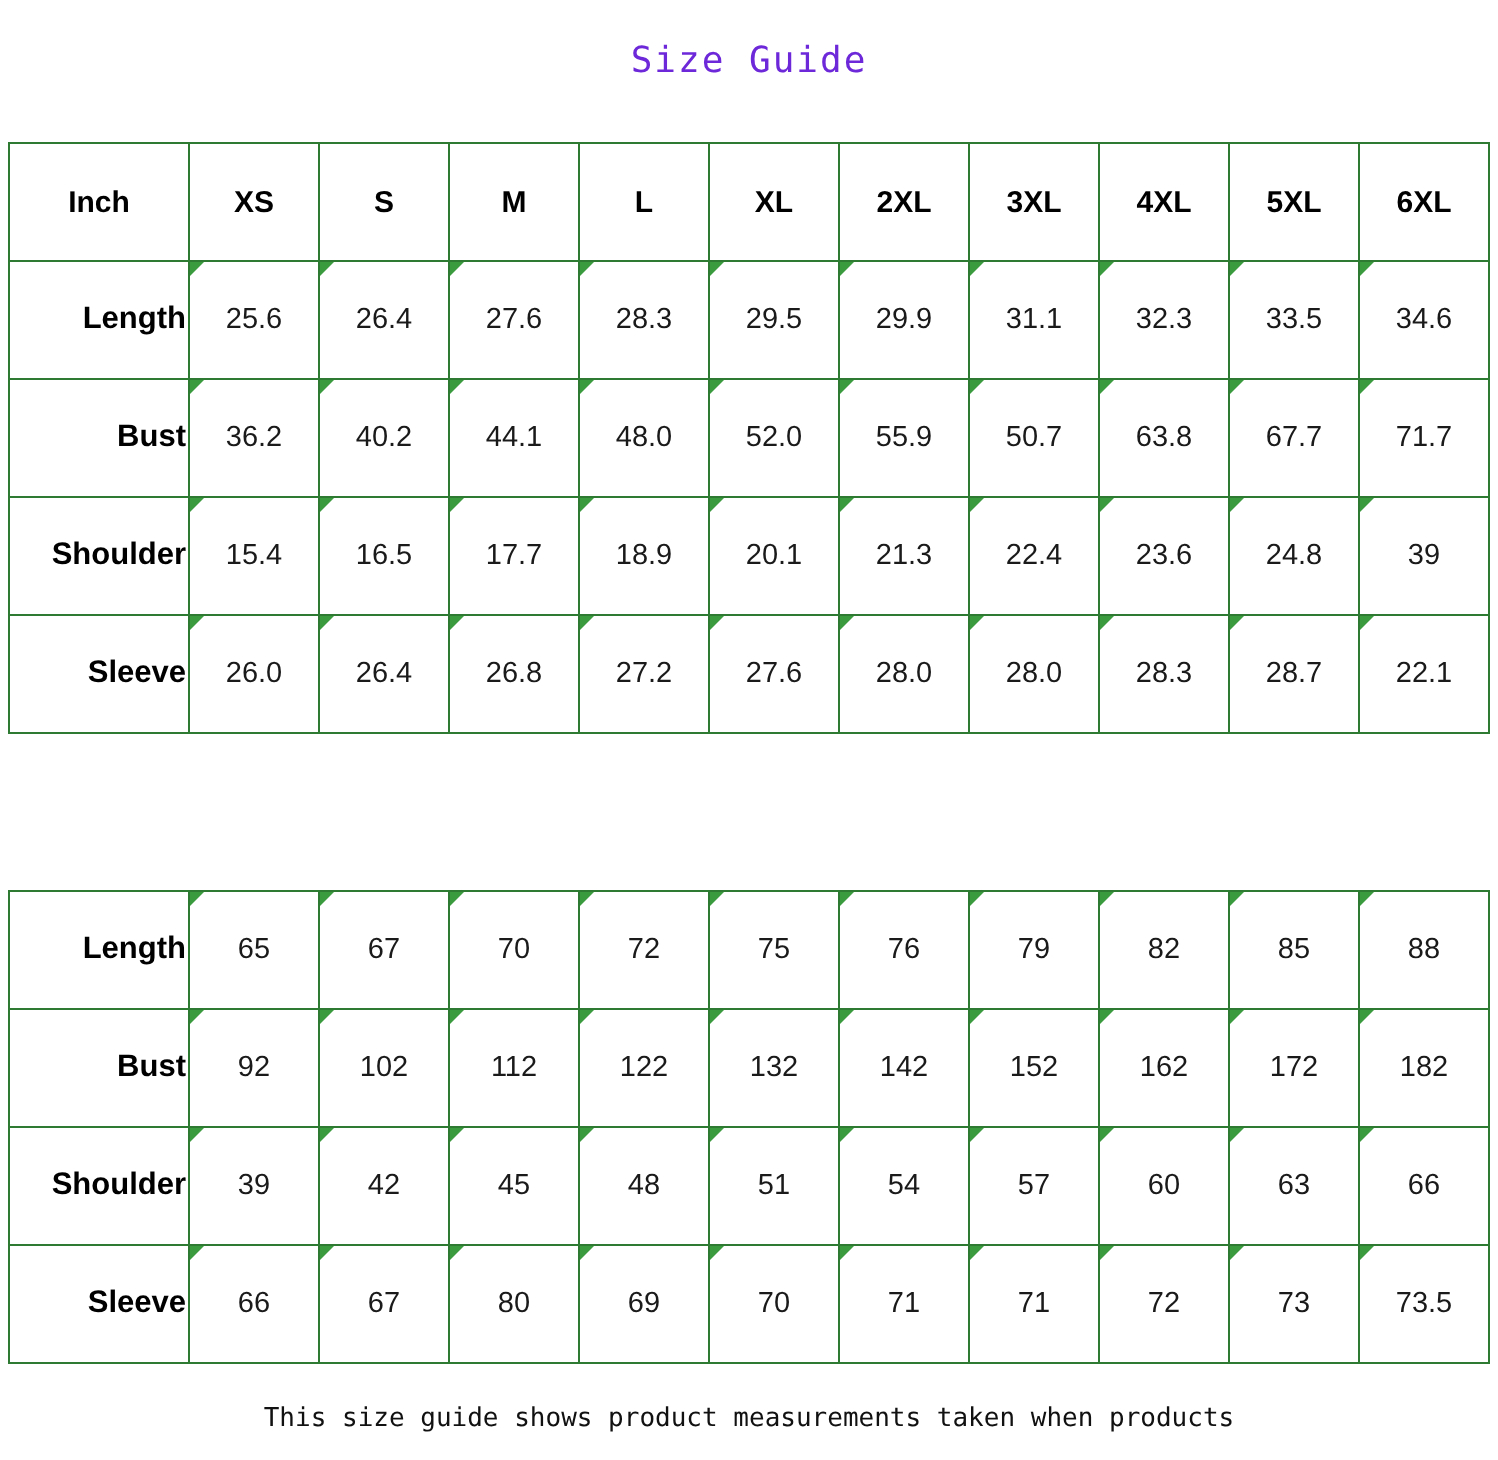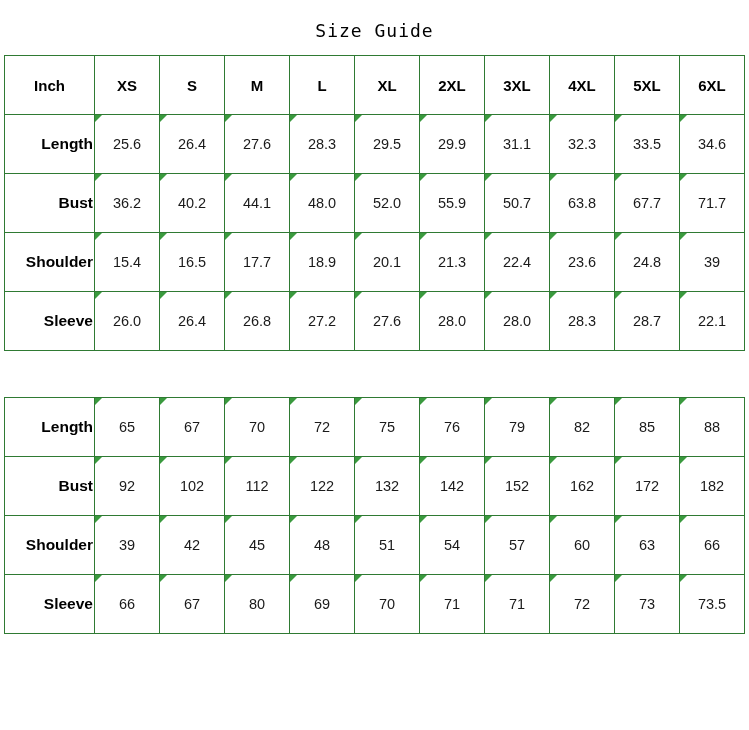--- a/index.html
+++ b/index.html
@@ -19,28 +19,28 @@
     width: 749px;
     height: 730px;
     position: relative;
     box-sizing: border-box;
   }
   .title {
     text-align: center;
     font-family: "DejaVu Sans Mono", monospace;
     font-size: 18px;
     letter-spacing: 1px;
-    color: #000000;
+    color: #6d28d9;
     padding-top: 20px;
     padding-bottom: 14px;
   }
   table.sizetable {
     border-collapse: collapse;
     width: 715px;
-    margin: 0 auto;
+    margin: 16px auto;
     table-layout: fixed;
   }
   table.sizetable td {
     border: 1px solid #2f7a33;
     height: 56px;
     text-align: center;
     vertical-align: middle;
     font-size: 14.5px;
     color: #1a1a1a;
     font-family: "Liberation Sans", sans-serif;
@@ -240,14 +240,18 @@
         <td class="datacell">70</td>
         <td class="datacell">71</td>
         <td class="datacell">71</td>
         <td class="datacell">72</td>
         <td class="datacell">73</td>
         <td class="datacell">73.5</td>
       </tr>
     </tbody>
   </table>
 
+  <div class="footnote">
+    <div>This size guide shows product measurements taken when products</div>
+
+  </div>
 
 </div>
 
 </body></html>

